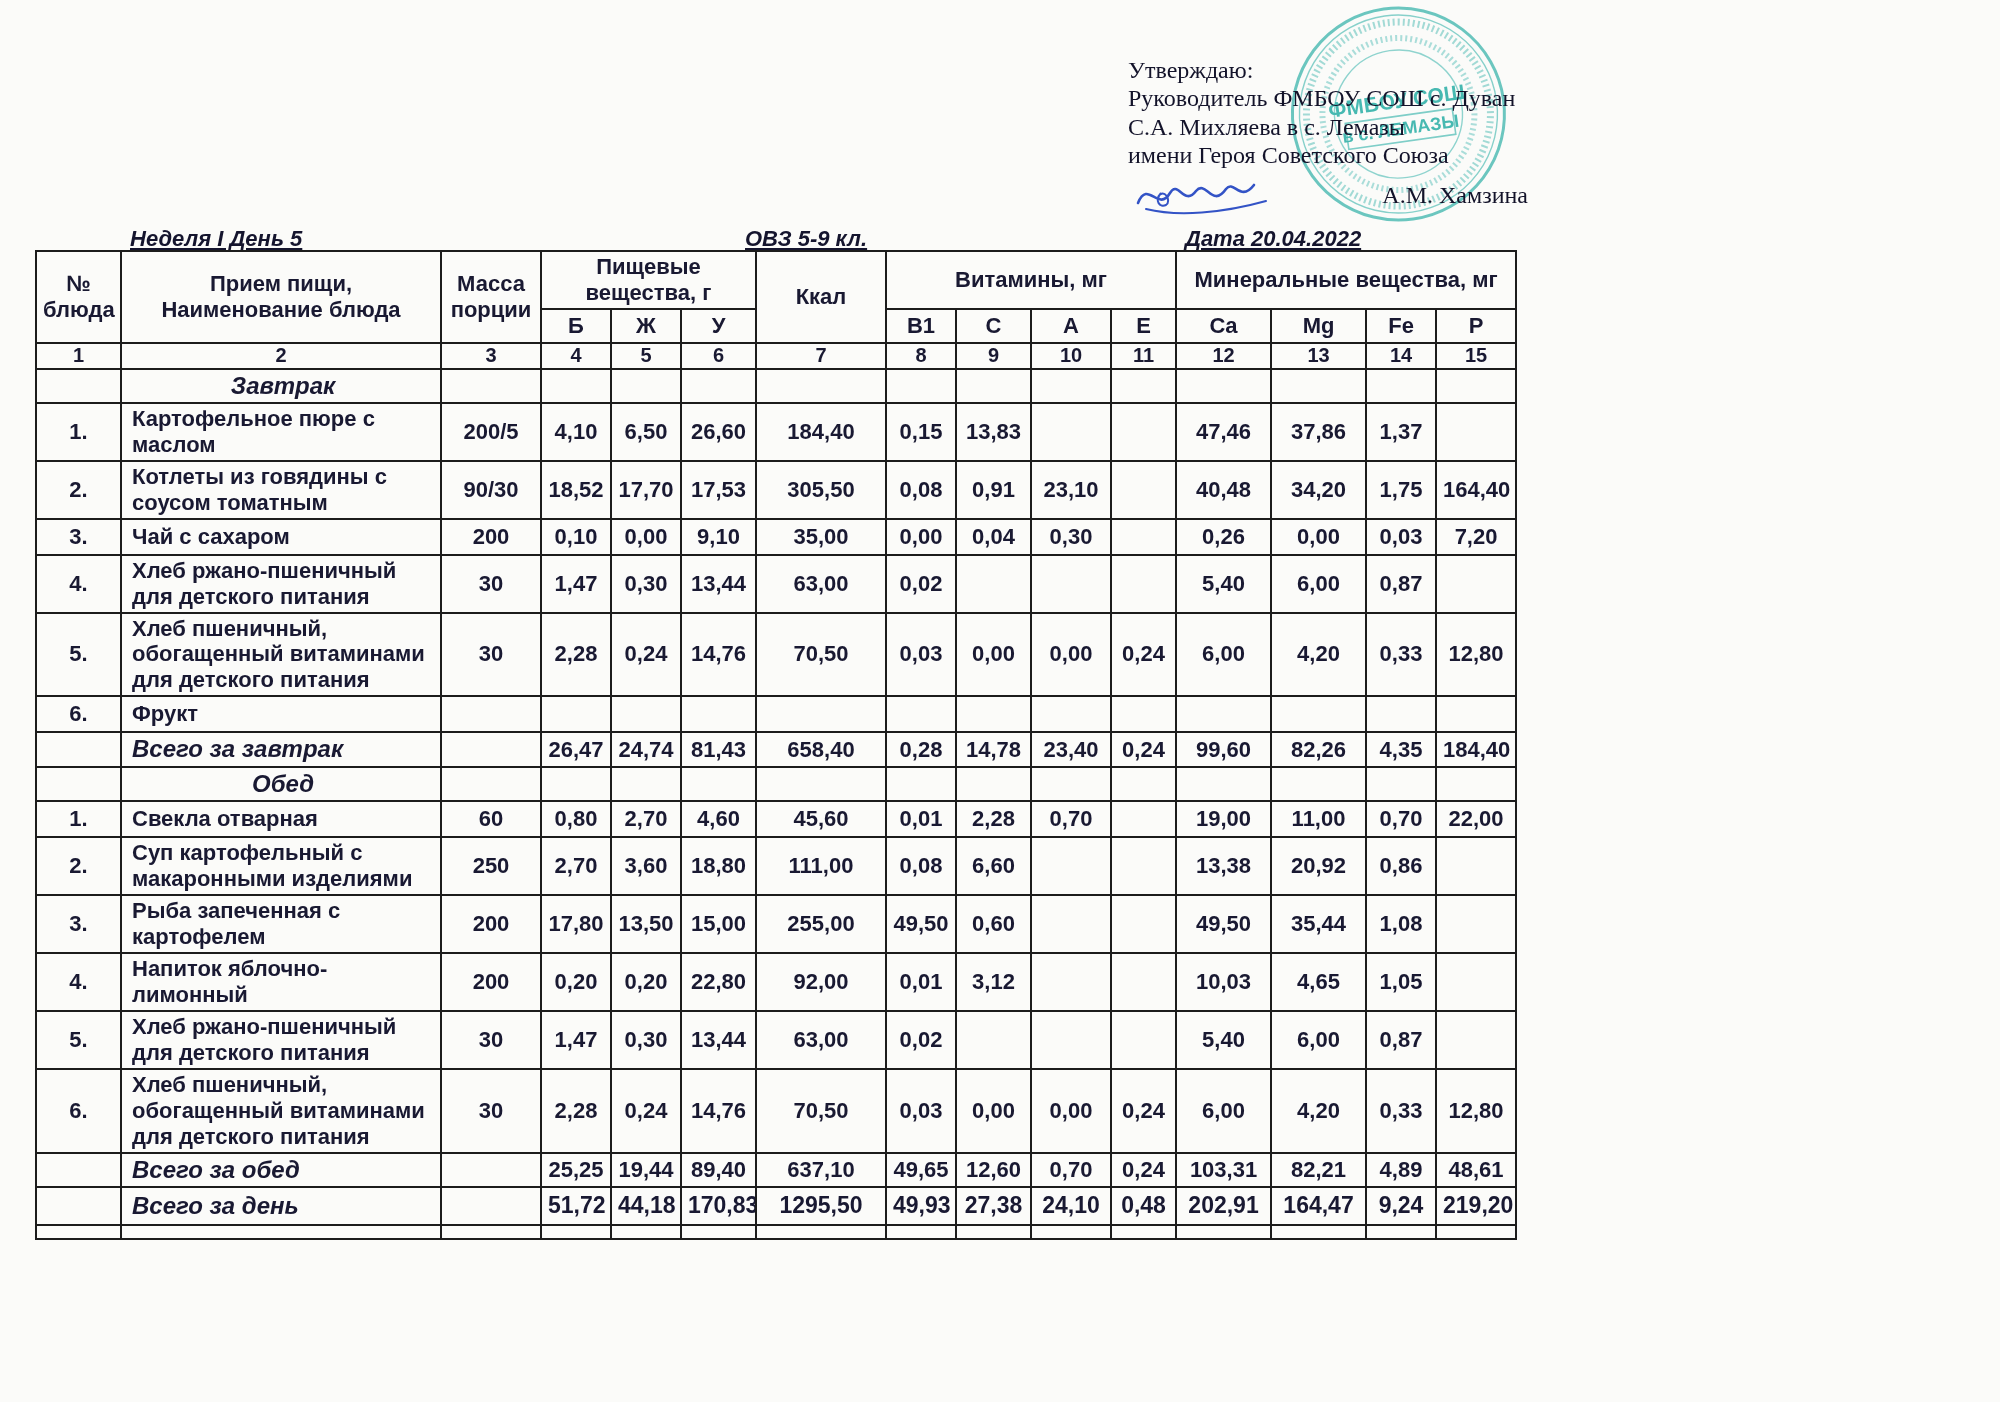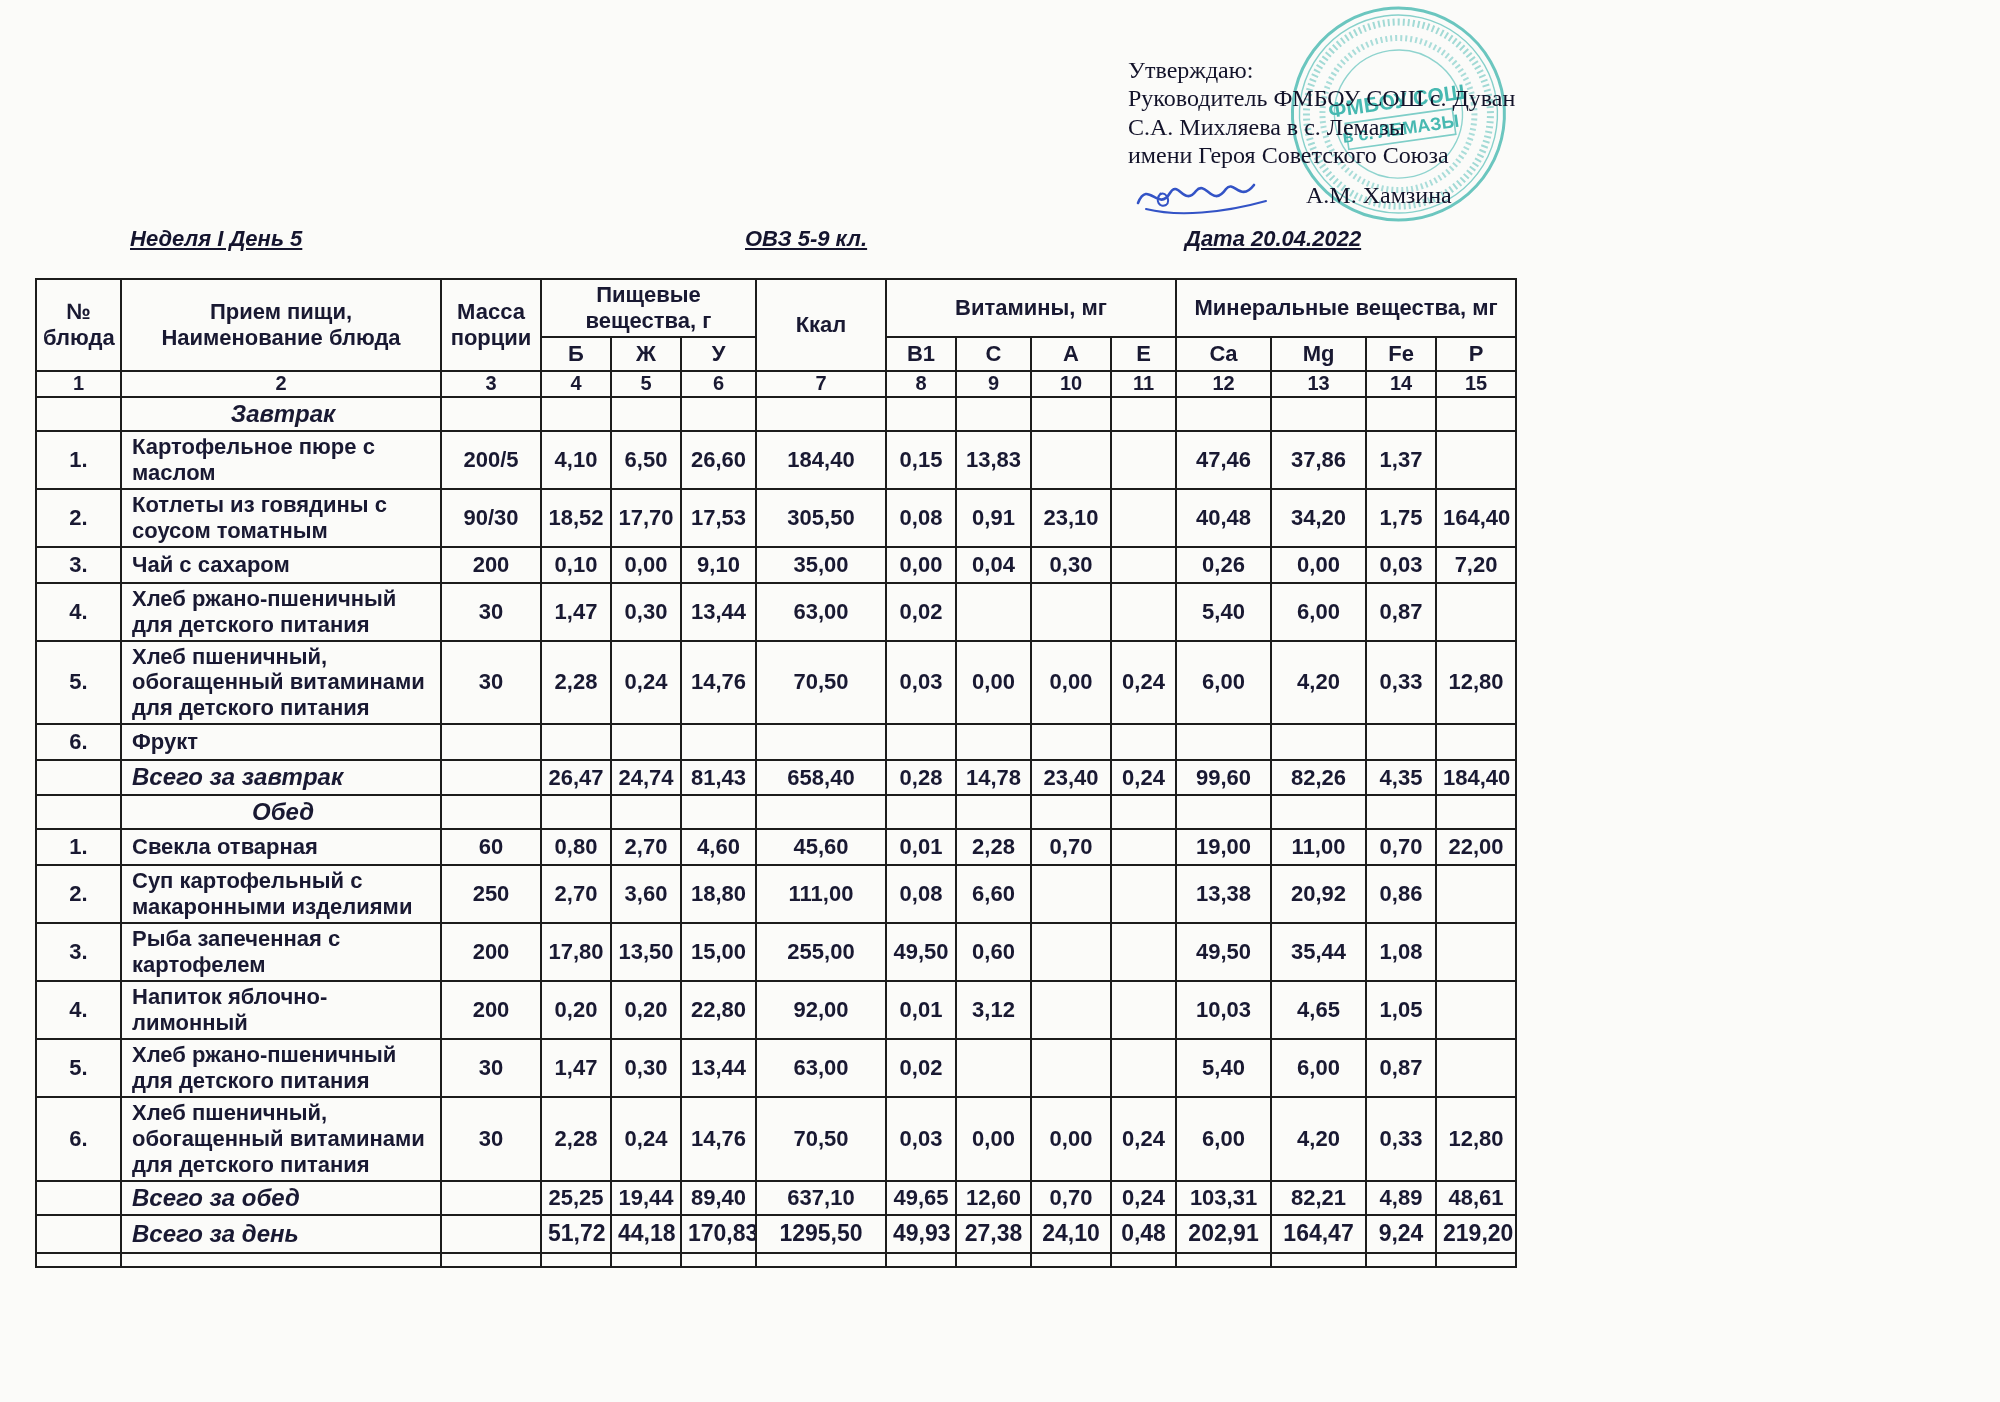--- a/index.html
+++ b/index.html
@@ -9,40 +9,40 @@
     font-family:"Liberation Sans",sans-serif;
     color:#1a1a30;overflow:hidden;
   }
   
   .approval{
     position:absolute;left:1128px;top:56px;width:400px;
     font-family:"Liberation Serif",serif;font-size:24px;line-height:1.18;
     color:#13132a;z-index:3;
   }
   .approval .line{white-space:nowrap;}
-  .sig-row{display:flex;align-items:center;margin-top:4px;}
+  .sig-row{display:flex;align-items:center;margin-top:4px;justify-content:space-between;}
   .sig-row svg{display:block;}
   .sig-name{margin-left:28px;white-space:nowrap;}
   
   .stamp{
     position:absolute;left:1283px;top:2px;z-index:1;opacity:.88;
     transform:rotate(-8deg);
   }
   .stamp-center{font-family:"Liberation Sans",sans-serif;font-weight:700;}
   
   .titlebar{position:absolute;left:0;top:226px;width:2000px;height:32px;z-index:2;}
   .titlebar span{
     position:absolute;font-weight:700;font-style:italic;font-size:22px;
     text-decoration:underline;color:#15152e;white-space:nowrap;
   }
   .t-left{left:130px;}
   .t-center{left:745px;}
   .t-right{left:1185px;}
   
-  .tablewrap{position:absolute;left:35px;top:278px;z-index:2;}
+  .tablewrap{position:absolute;left:35px;top:250px;z-index:2;}
   table{border-collapse:collapse;table-layout:fixed;width:1480px;background:transparent;}
   th,td{
     border:2px solid #1c1c1c;
     padding:2px 6px;
     text-align:center;vertical-align:middle;
     font-weight:700;font-size:22px;line-height:1.18;
     color:#191932;
     overflow:hidden;
   }
   thead tr.grp th{height:32px;}

